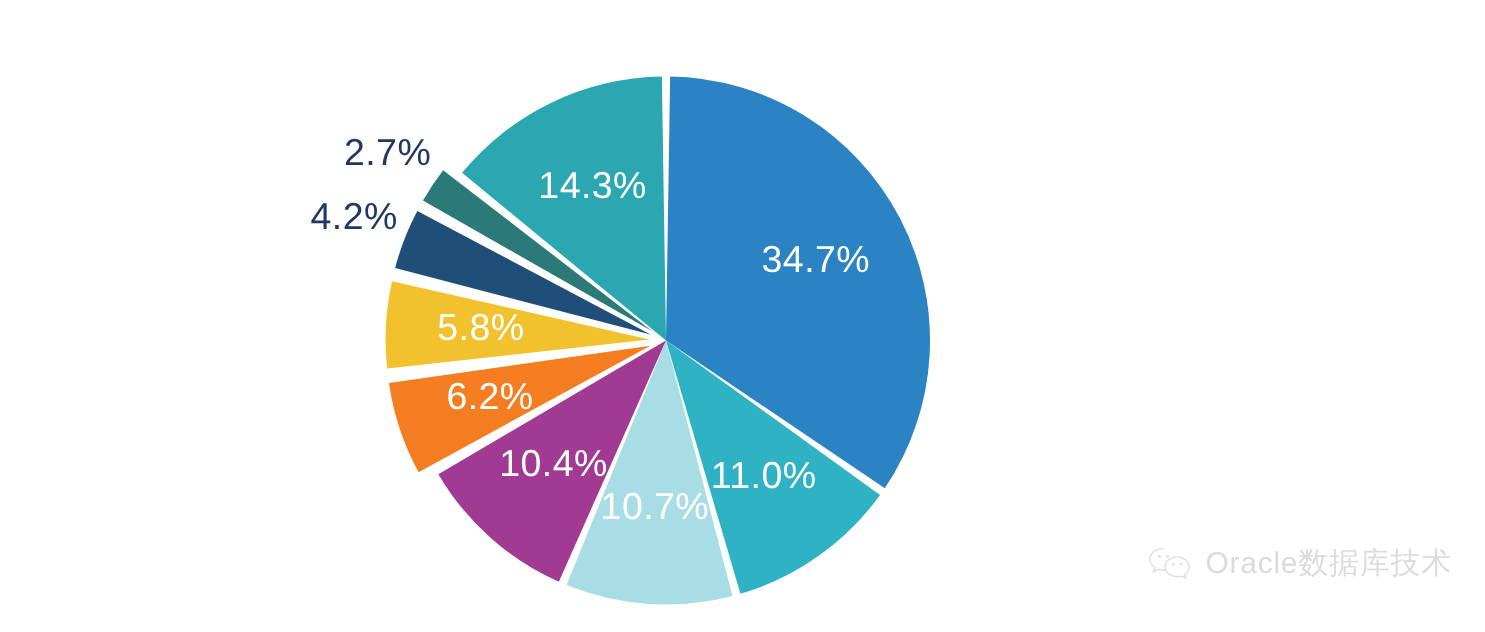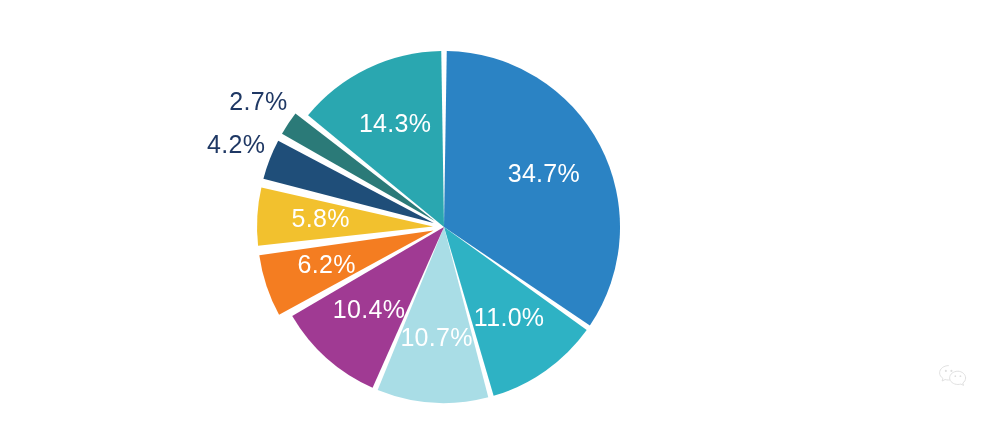--- a/index.html
+++ b/index.html
@@ -111,15 +111,16 @@
           <path d="M22.6 8.6 c-5.2 0 -9.4 3.35 -9.4 7.5 0 4.15 4.2 7.5 9.4 7.5 1.15 0 2.25 -0.16 3.3 -0.46 l3.0 1.5 -0.8 -2.65 c1.95 -1.37 3.2 -3.4 3.2 -5.69 0 -4.15 -4.2 -7.7 -8.7 -7.7 z"></path>
         </g>
         <g fill="#dcdcdc">
           <circle cx="8.9" cy="8.2" r="1.15"></circle>
           <circle cx="15.2" cy="8.2" r="1.15"></circle>
           <circle cx="19.6" cy="14.2" r="1.0"></circle>
           <circle cx="25.4" cy="14.2" r="1.0"></circle>
         </g>
       </svg>
     </span>
+    <span class="wm-text">Oracle数据库技术</span>
   </div>
 
 </div>
 
 </body></html>

